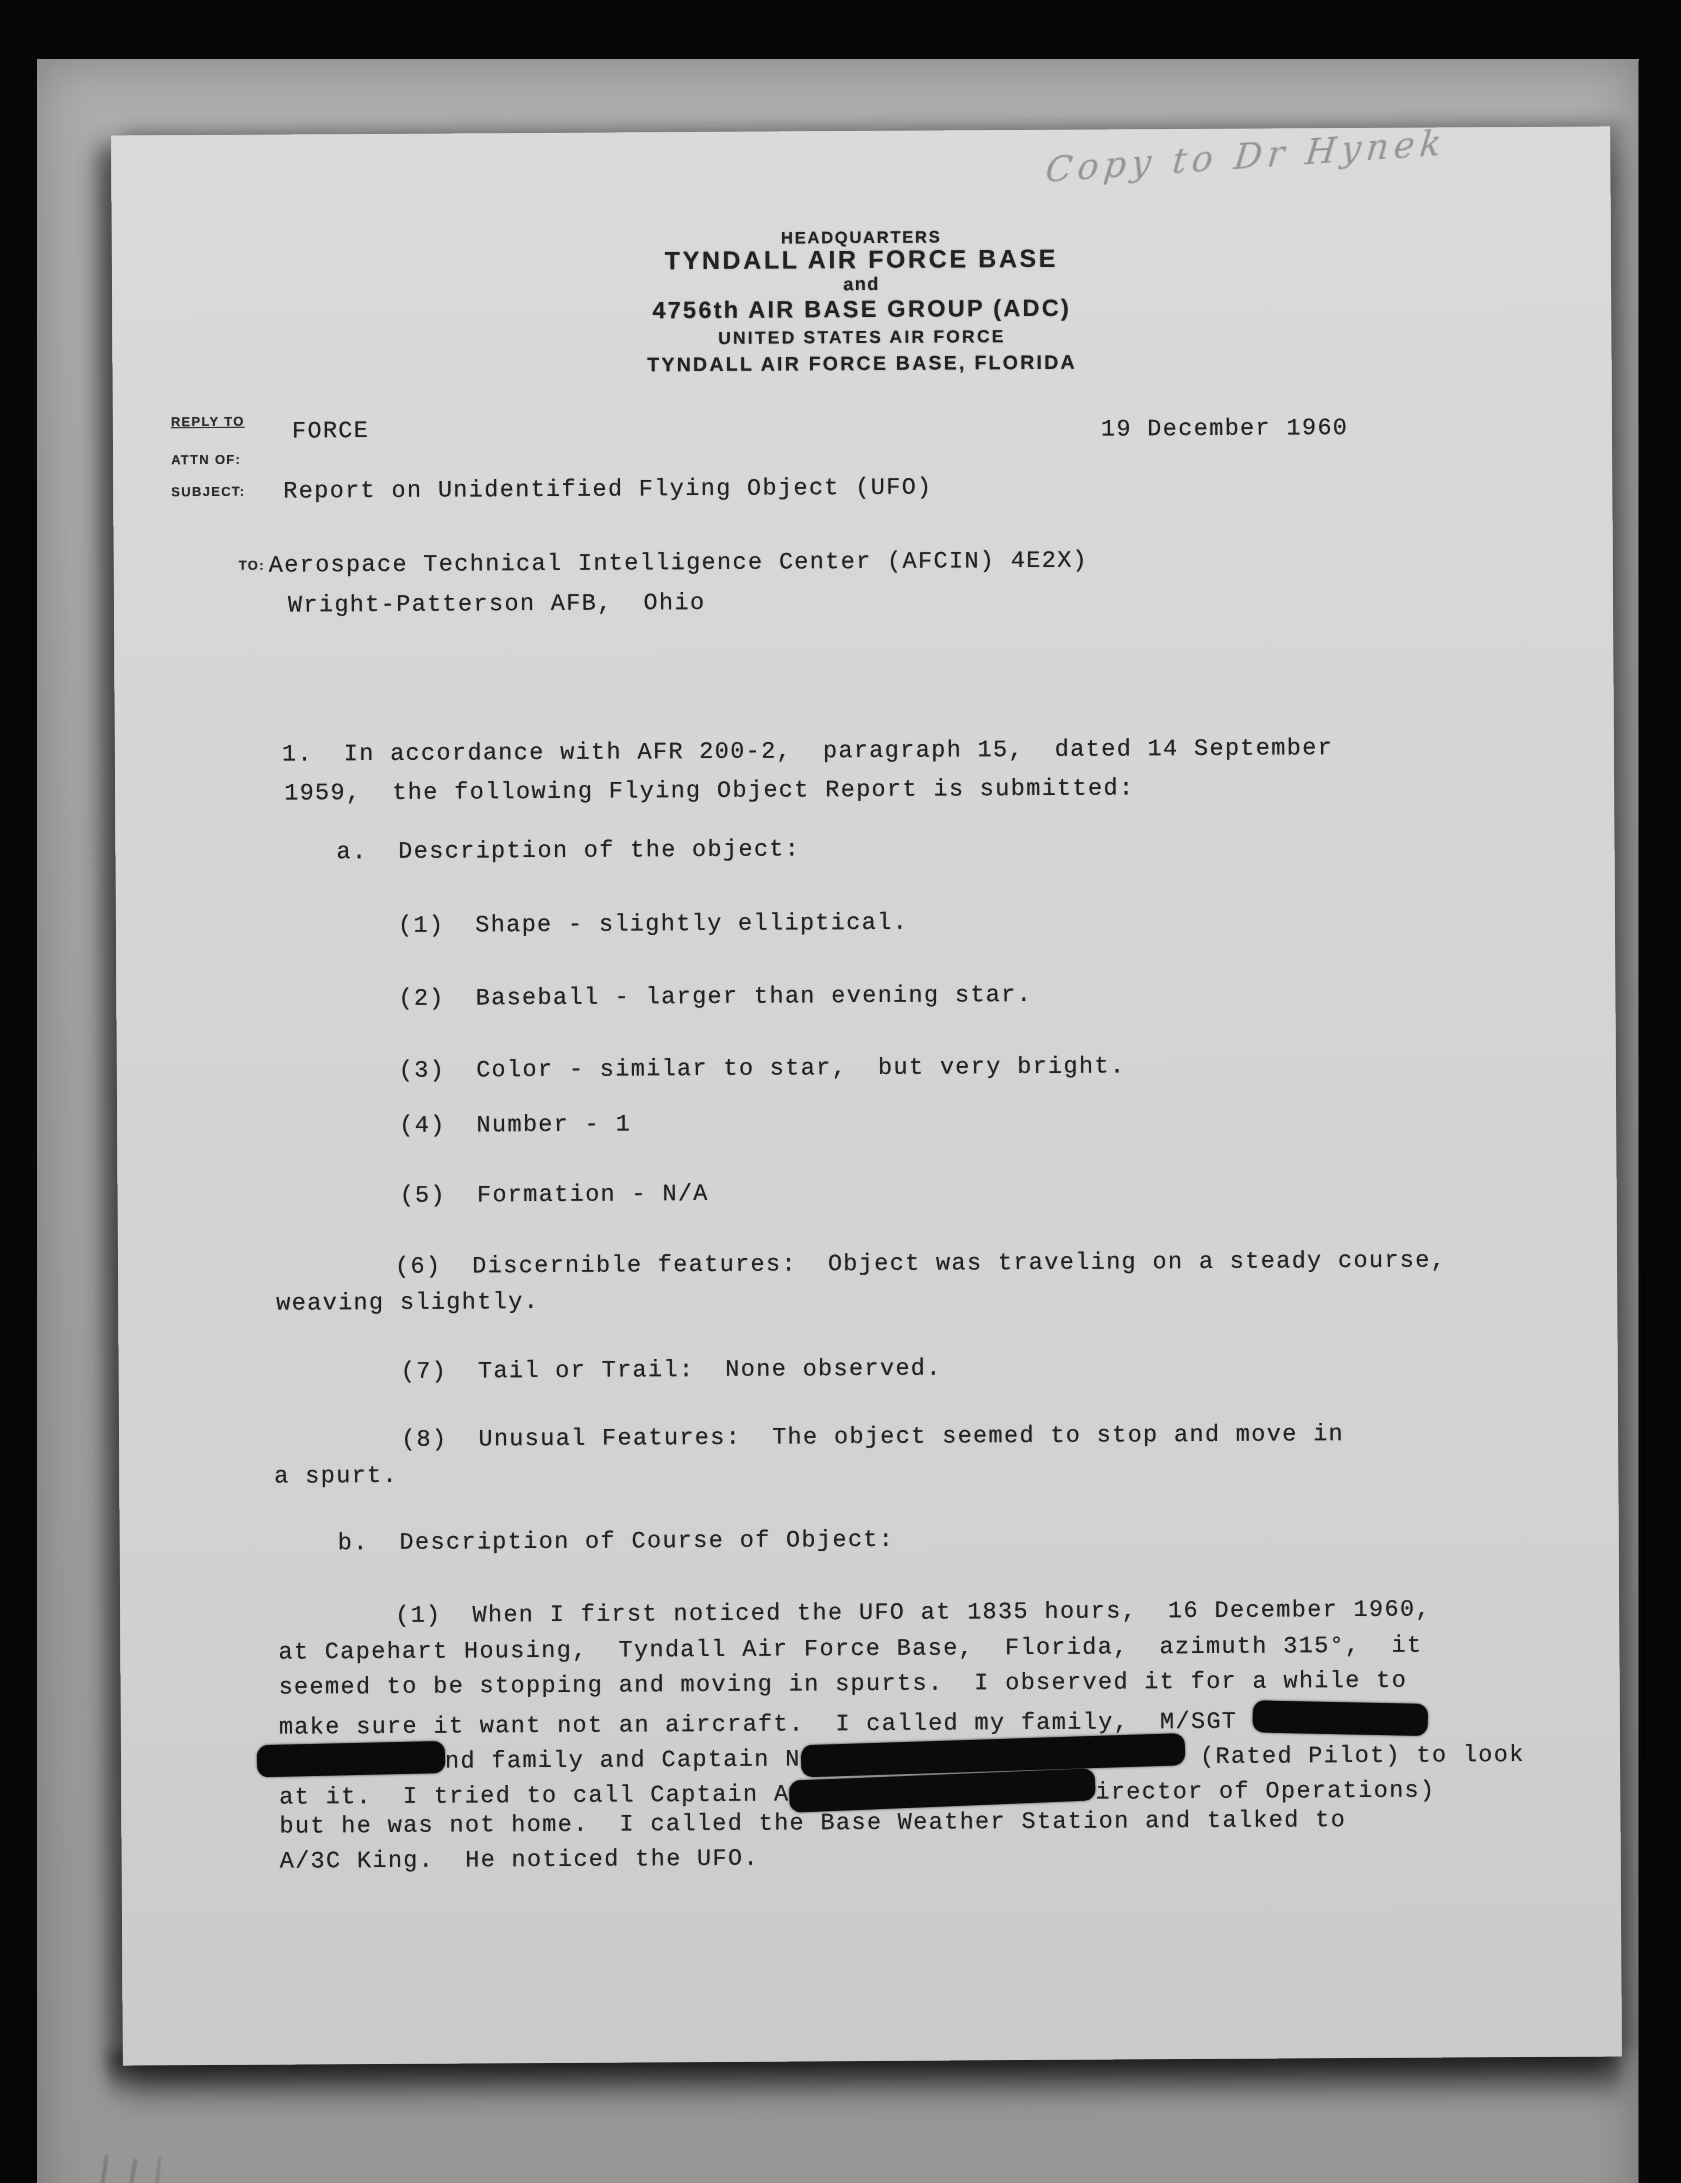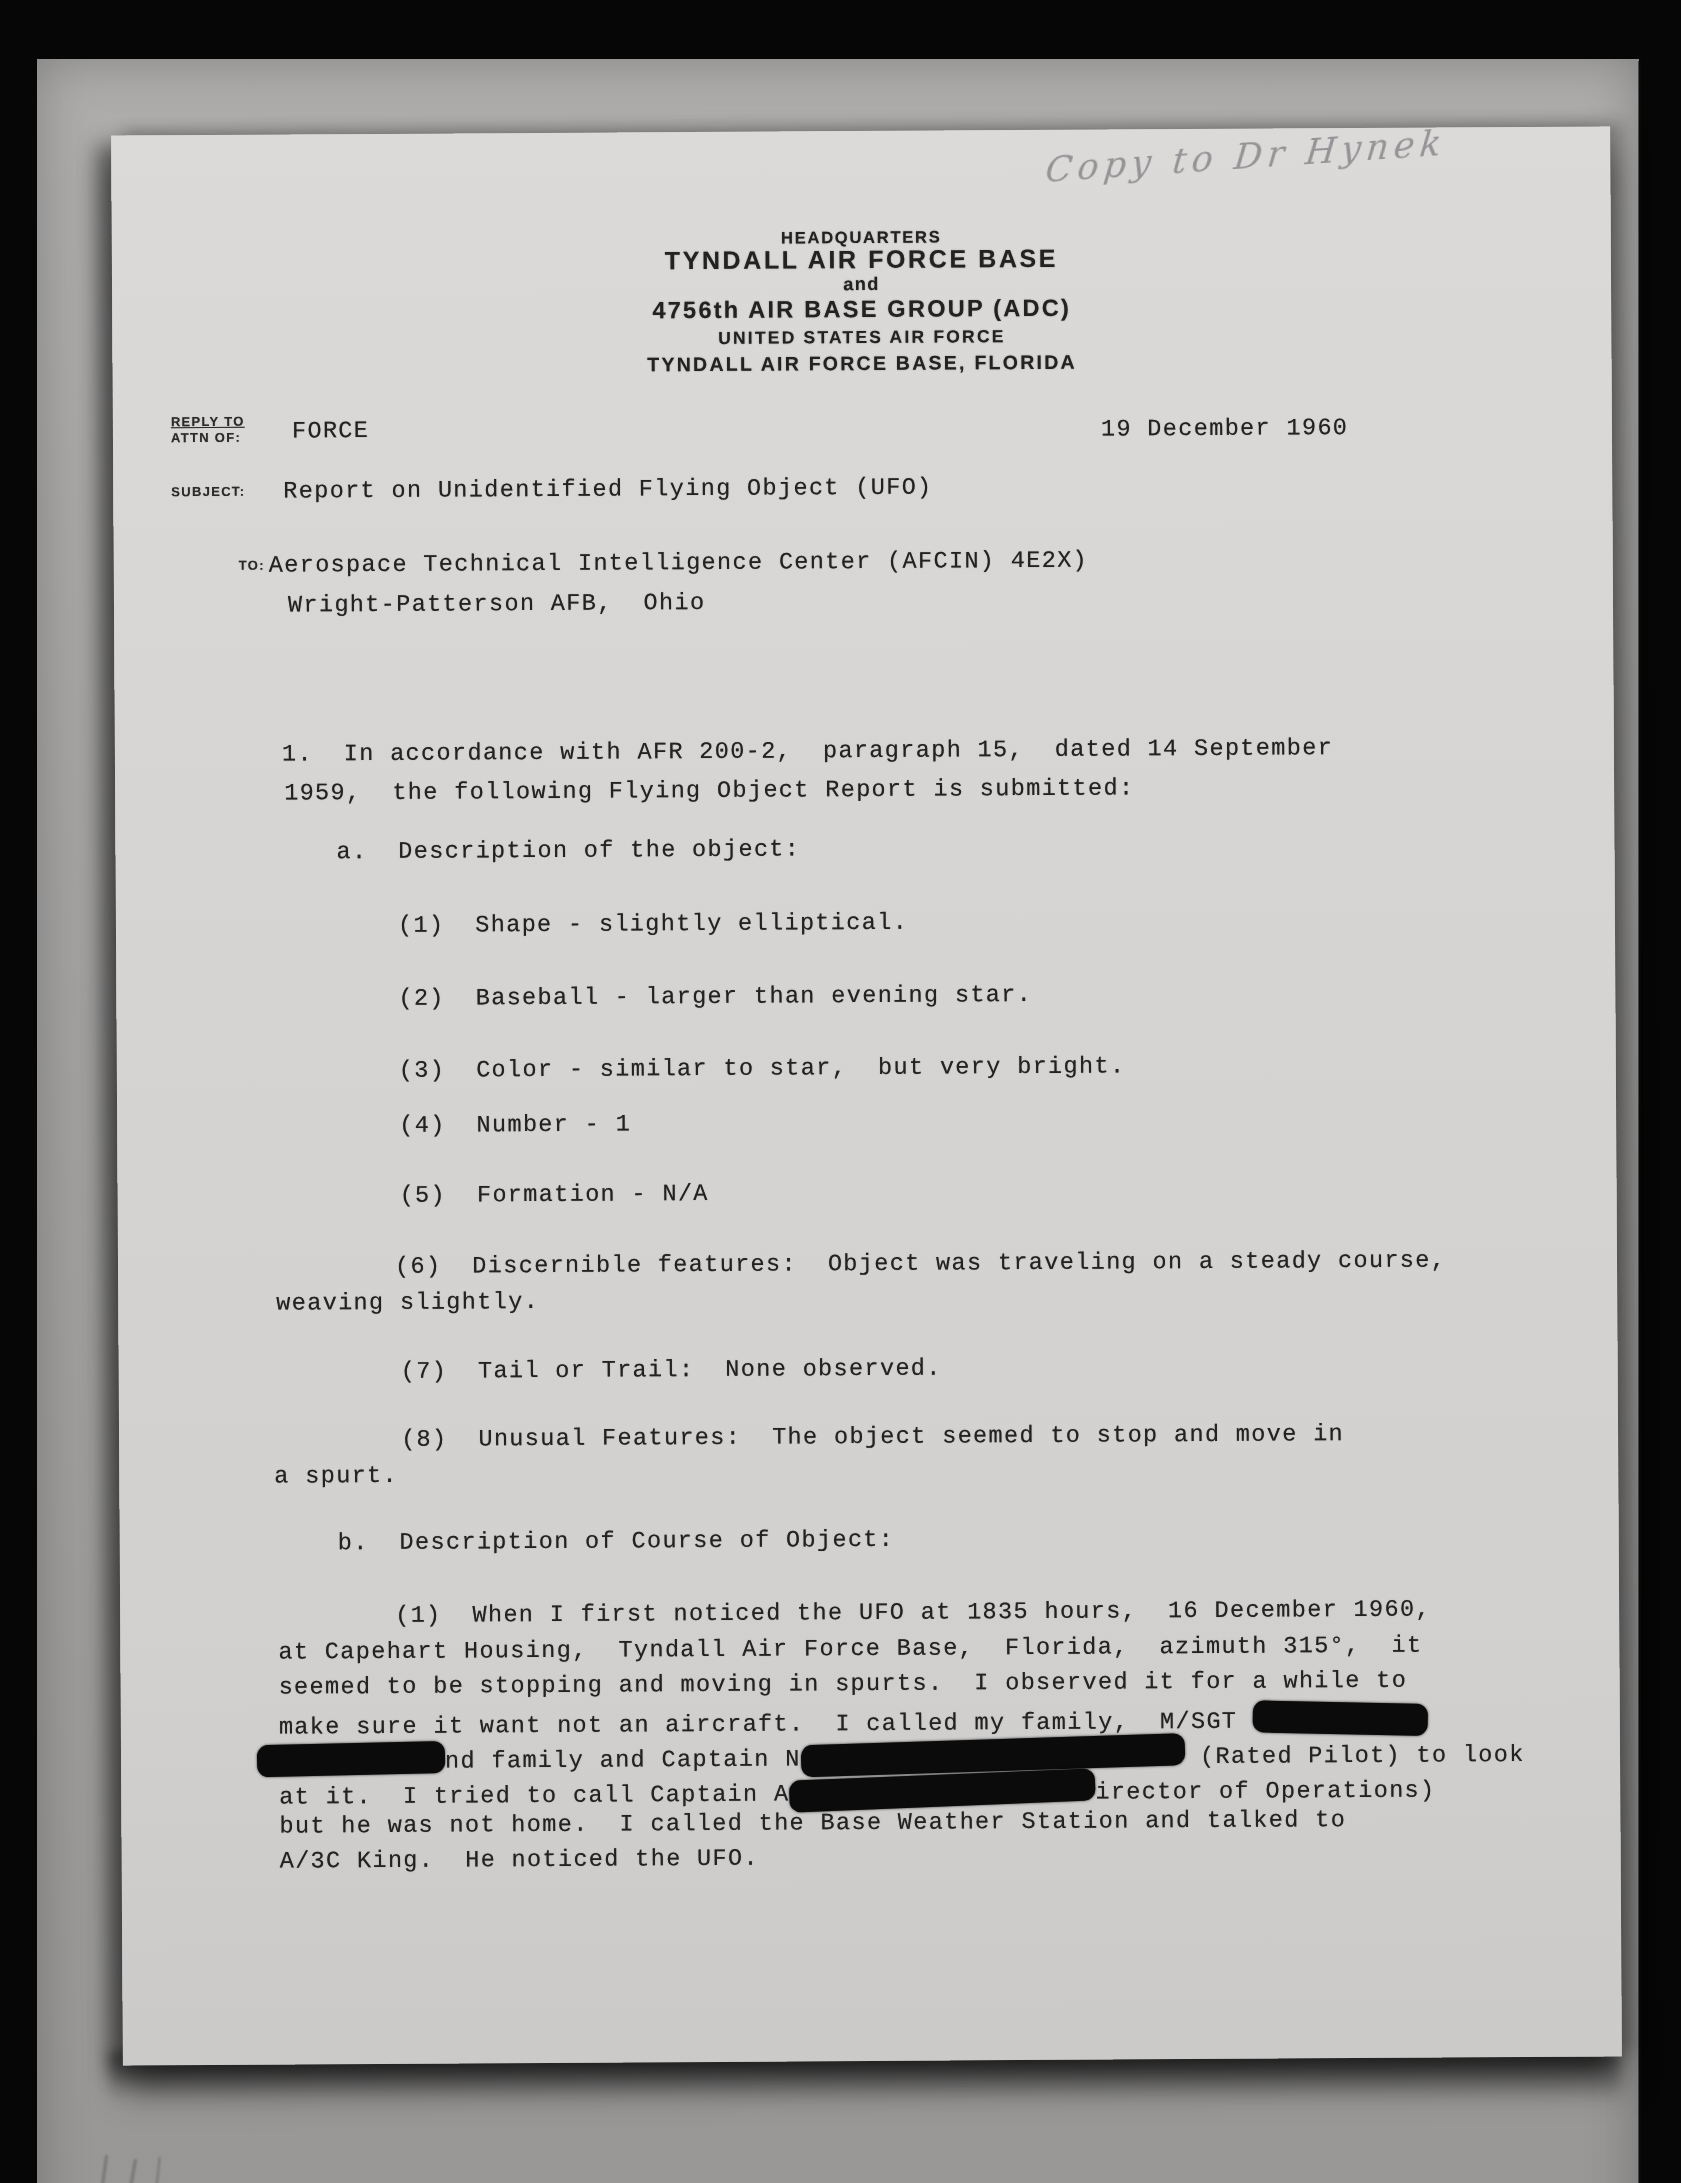--- a/index.html
+++ b/index.html
@@ -55,21 +55,21 @@
     <div class="hand">Copy to Dr Hynek</div>
 
     <div class="lh lh1">HEADQUARTERS</div>
     <div class="lh lh2">TYNDALL AIR FORCE BASE</div>
     <div class="lh lh3">and</div>
     <div class="lh lh4">4756th AIR BASE GROUP (ADC)</div>
     <div class="lh lh5">UNITED STATES AIR FORCE</div>
     <div class="lh lh6">TYNDALL AIR FORCE BASE, FLORIDA</div>
 
     <div class="lbl" style="left:58px;top:279px;text-decoration:underline;">REPLY TO</div>
-    <div class="lbl" style="left:58px;top:295px;">ATTN OF:</div>
+    <div class="lbl" style="left:58px;top:317px;">ATTN OF:</div>
     <div class="t" style="left:179px;top:283px;">FORCE</div>
     <div class="t" style="left:988px;top:286px;">19 December 1960</div>
 
     <div class="lbl" style="left:58px;top:349px;">SUBJECT:</div>
     <div class="t" style="left:170px;top:343px;">Report on Unidentified Flying Object (UFO)</div>
 
     <div class="lbl" style="left:125px;top:423px;">TO:</div>
     <div class="t" style="left:155px;top:417px;">Aerospace Technical Intelligence Center (AFCIN) 4E2X)</div>
     <div class="t" style="left:174px;top:457px;">Wright-Patterson AFB,  Ohio</div>
 

